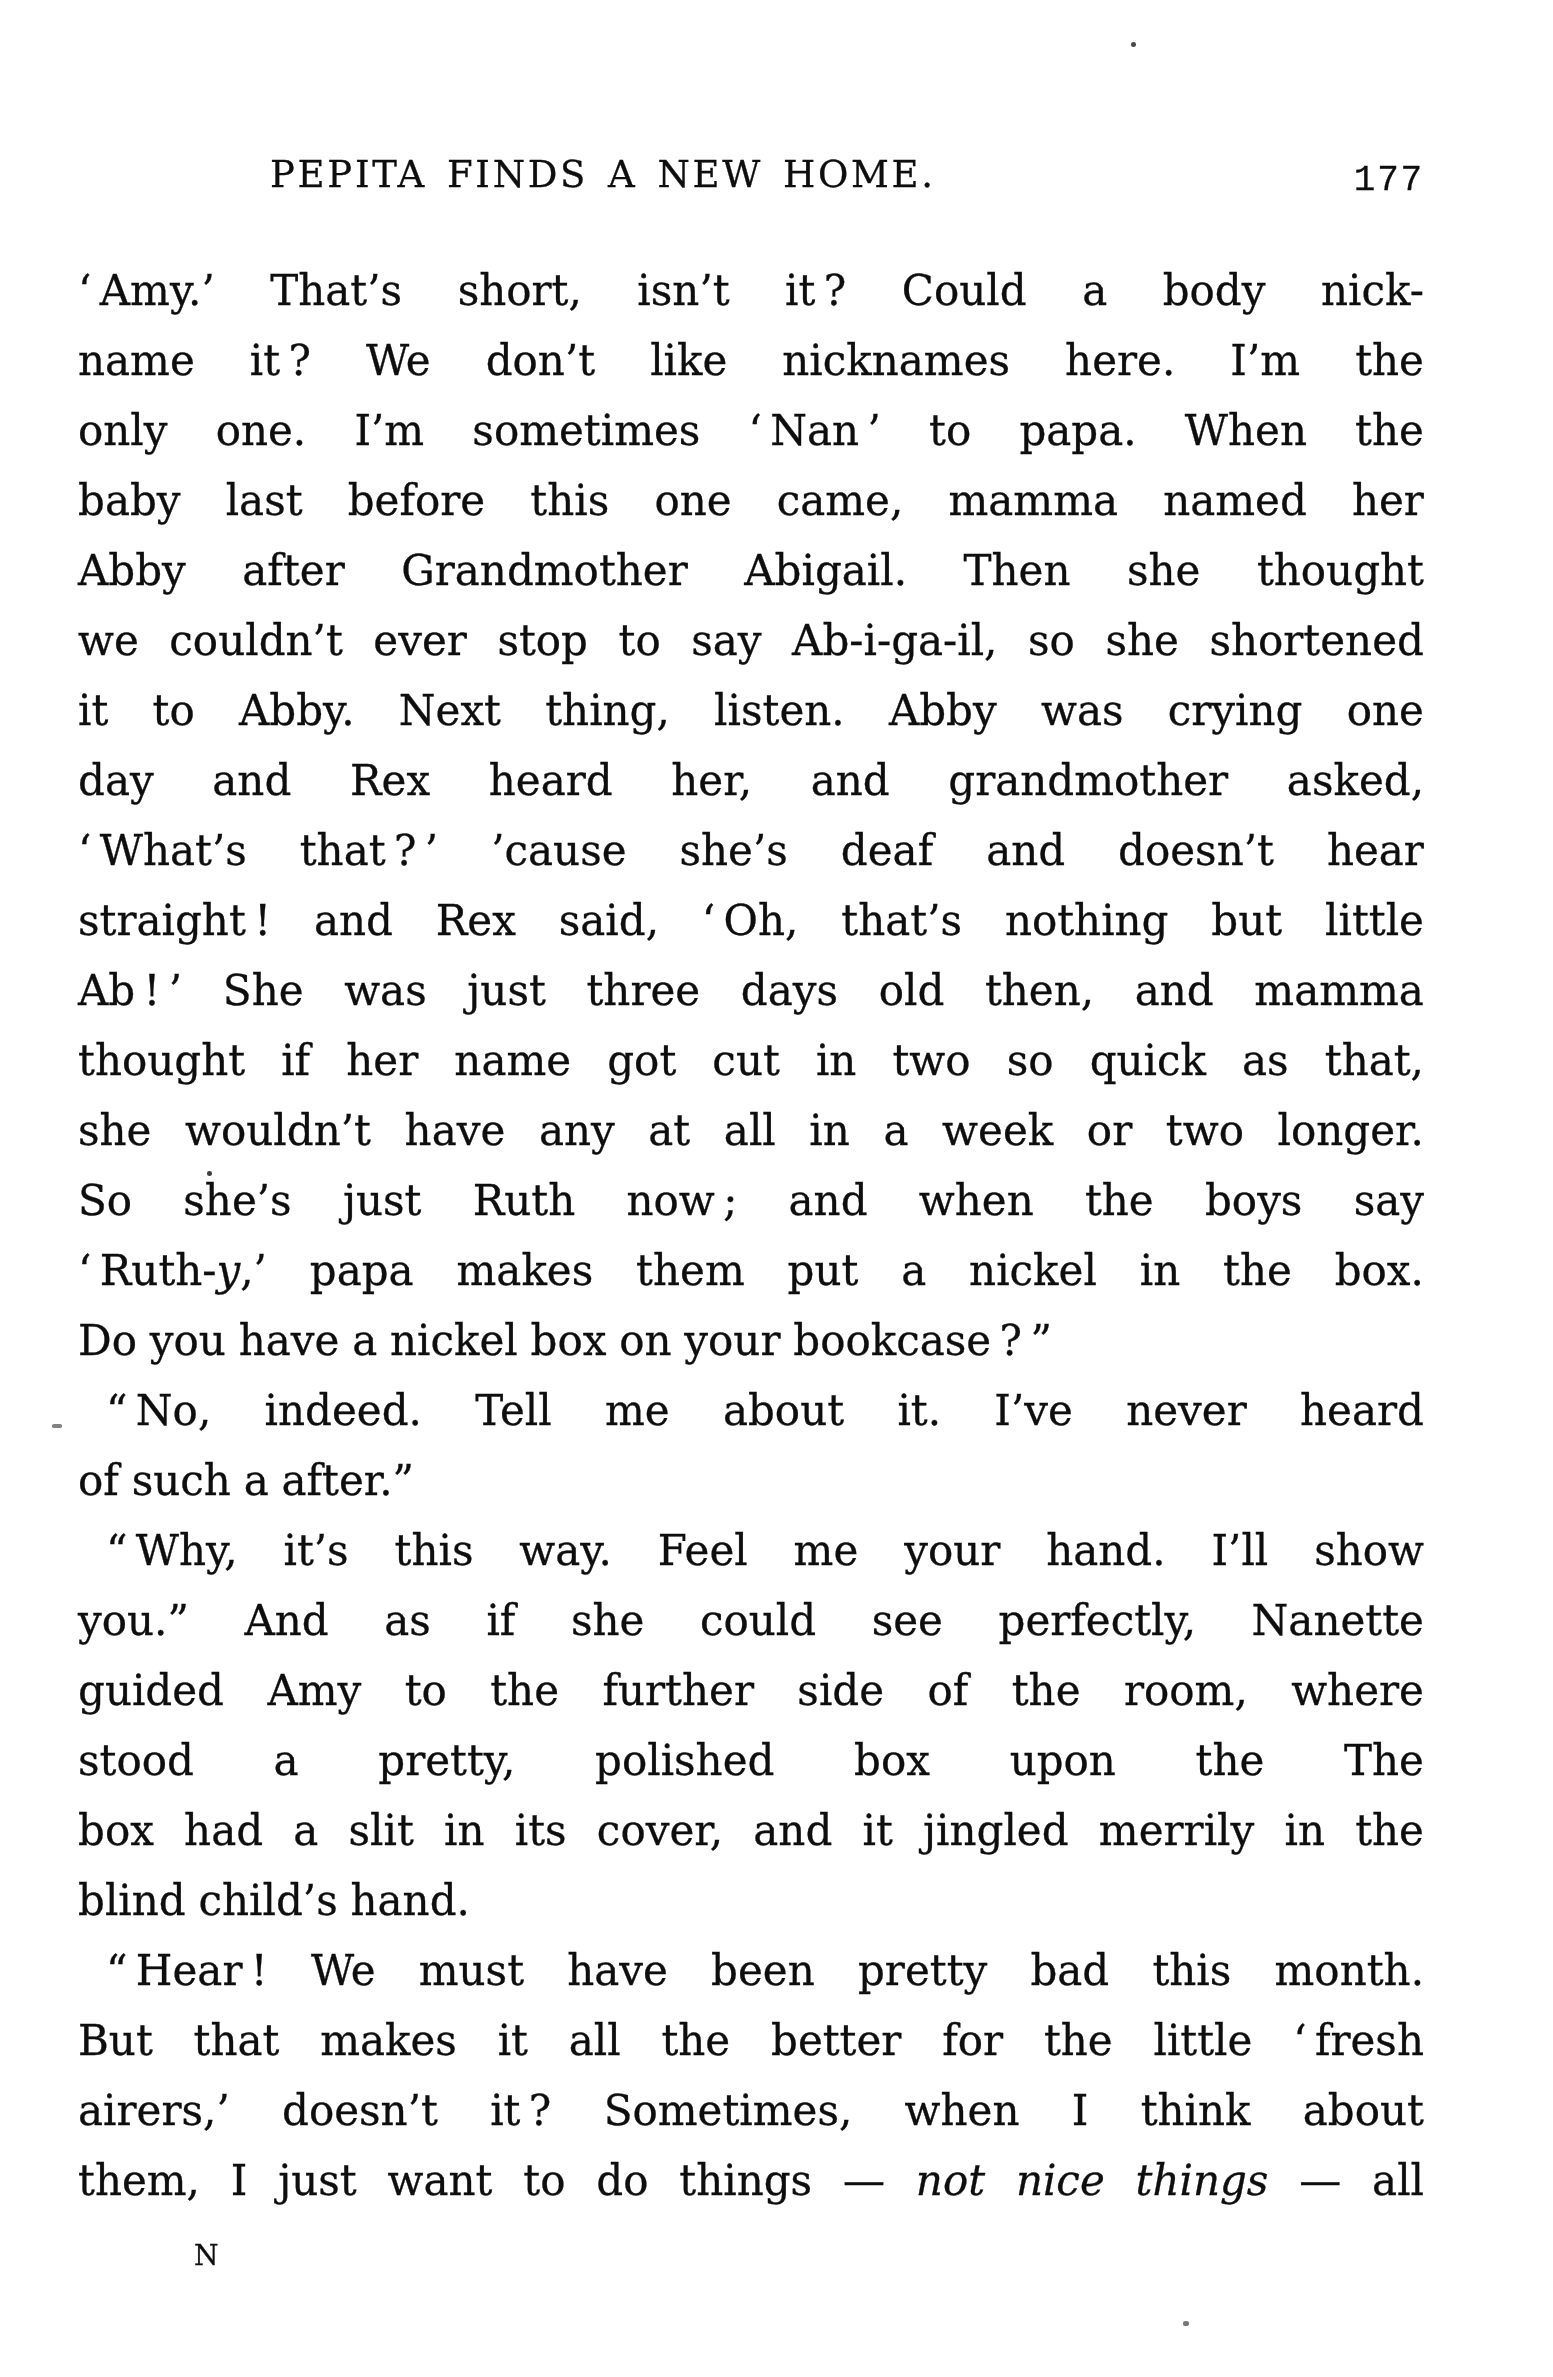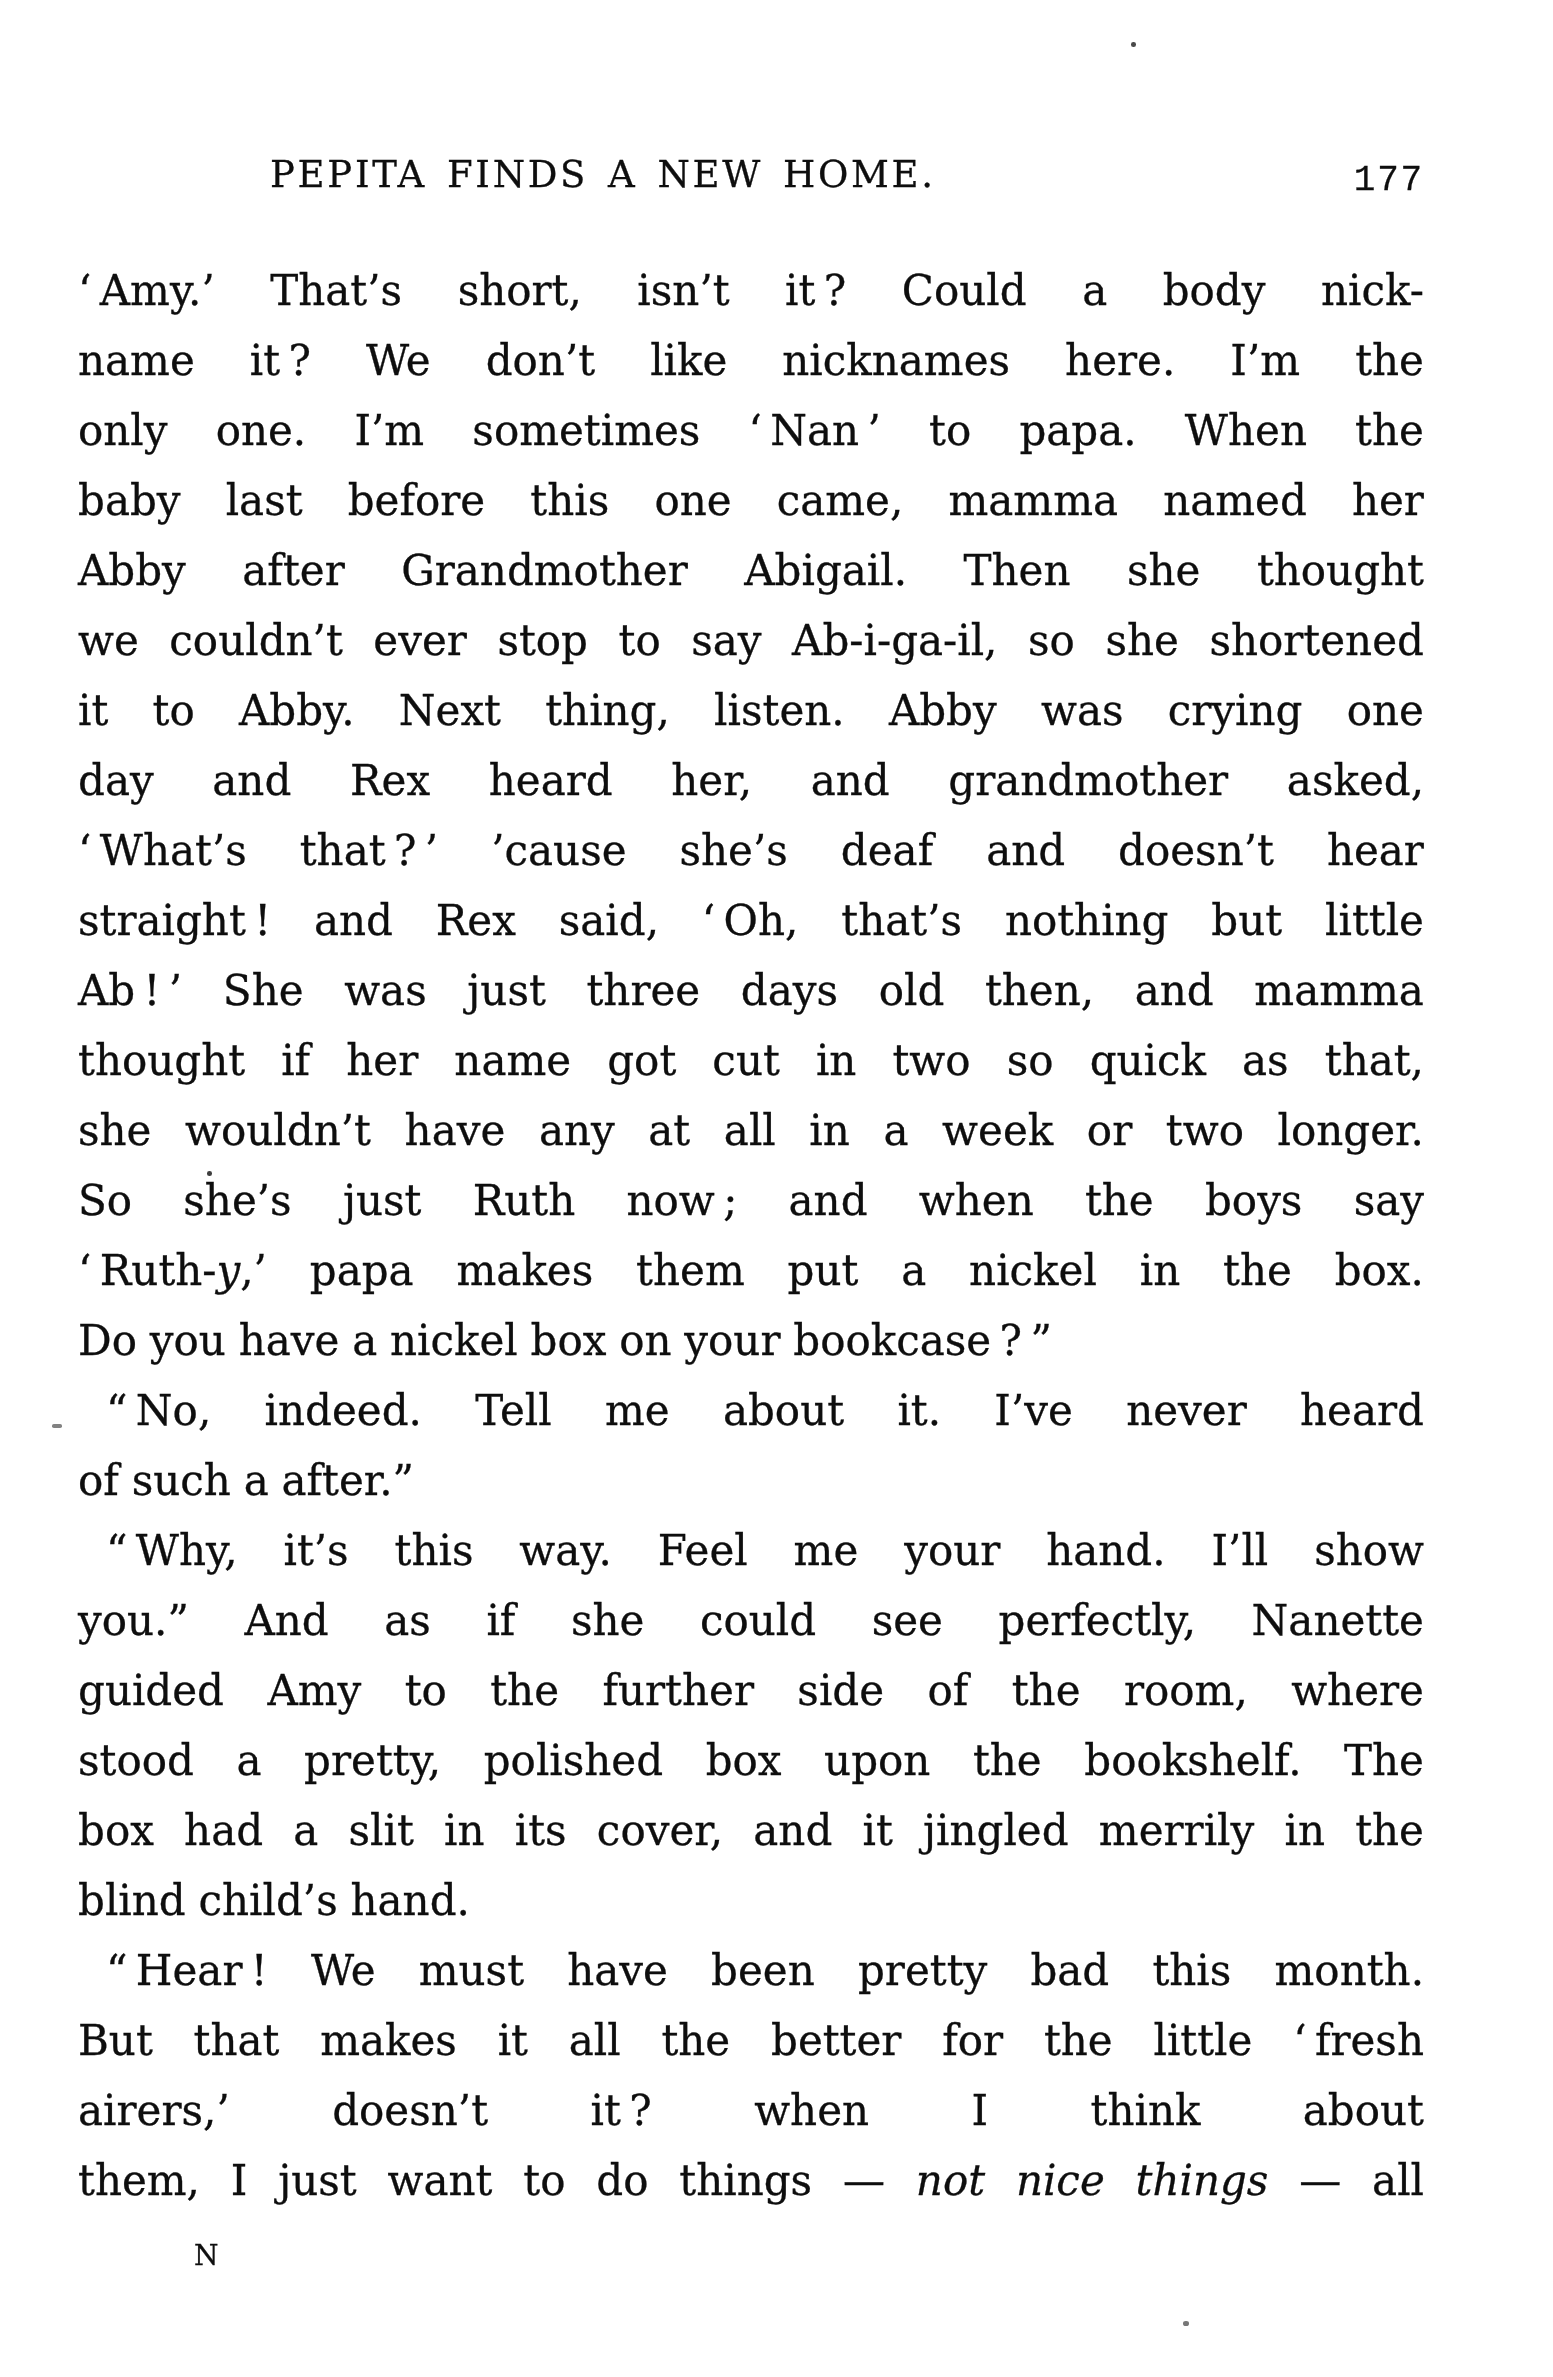--- a/index.html
+++ b/index.html
@@ -122,26 +122,26 @@
       <div class="line"><span class="w">thought</span><span class="w">if</span><span class="w">her</span><span class="w">name</span><span class="w">got</span><span class="w">cut</span><span class="w">in</span><span class="w">two</span><span class="w">so</span><span class="w">quick</span><span class="w">as</span><span class="w">that,</span></div>
       <div class="line"><span class="w">she</span><span class="w">wouldn’t</span><span class="w">have</span><span class="w">any</span><span class="w">at</span><span class="w">all</span><span class="w">in</span><span class="w">a</span><span class="w">week</span><span class="w">or</span><span class="w">two</span><span class="w">longer.</span></div>
       <div class="line"><span class="w">So</span><span class="w">she’s</span><span class="w">just</span><span class="w">Ruth</span><span class="w">now ;</span><span class="w">and</span><span class="w">when</span><span class="w">the</span><span class="w">boys</span><span class="w">say</span></div>
       <div class="line"><span class="w"><span>‘ Ruth-</span><span class="it">y</span><span>,’</span></span><span class="w">papa</span><span class="w">makes</span><span class="w">them</span><span class="w">put</span><span class="w">a</span><span class="w">nickel</span><span class="w">in</span><span class="w">the</span><span class="w">box.</span></div>
       <div class="line last"><span class="w">Do</span><span class="w">you</span><span class="w">have</span><span class="w">a</span><span class="w">nickel</span><span class="w">box</span><span class="w">on</span><span class="w">your</span><span class="w">bookcase ? ”</span></div>
       <div class="line indent"><span class="w">“ No,</span><span class="w">indeed.</span><span class="w">Tell</span><span class="w">me</span><span class="w">about</span><span class="w">it.</span><span class="w">I’ve</span><span class="w">never</span><span class="w">heard</span></div>
       <div class="line last"><span class="w">of</span><span class="w">such</span><span class="w">a</span><span class="w">after.”</span></div>
       <div class="line indent"><span class="w">“ Why,</span><span class="w">it’s</span><span class="w">this</span><span class="w">way.</span><span class="w">Feel</span><span class="w">me</span><span class="w">your</span><span class="w">hand.</span><span class="w">I’ll</span><span class="w">show</span></div>
       <div class="line"><span class="w">you.”</span><span class="w">And</span><span class="w">as</span><span class="w">if</span><span class="w">she</span><span class="w">could</span><span class="w">see</span><span class="w">perfectly,</span><span class="w">Nanette</span></div>
       <div class="line"><span class="w">guided</span><span class="w">Amy</span><span class="w">to</span><span class="w">the</span><span class="w">further</span><span class="w">side</span><span class="w">of</span><span class="w">the</span><span class="w">room,</span><span class="w">where</span></div>
-      <div class="line"><span class="w">stood</span><span class="w">a</span><span class="w">pretty,</span><span class="w">polished</span><span class="w">box</span><span class="w">upon</span><span class="w">the</span><span class="w">bookshelf.</span><span class="w">The</span></div>
+      <div class="line"><span class="w">stood</span><span class="w">a</span><span class="w">pretty,</span><span class="w">polished</span><span class="w">box</span><span class="w">upon</span><span class="w">the</span><span class="w">The</span></div>
       <div class="line"><span class="w">box</span><span class="w">had</span><span class="w">a</span><span class="w">slit</span><span class="w">in</span><span class="w">its</span><span class="w">cover,</span><span class="w">and</span><span class="w">it</span><span class="w">jingled</span><span class="w">merrily</span><span class="w">in</span><span class="w">the</span></div>
       <div class="line last"><span class="w">blind</span><span class="w">child’s</span><span class="w">hand.</span></div>
       <div class="line indent"><span class="w">“ Hear !</span><span class="w">We</span><span class="w">must</span><span class="w">have</span><span class="w">been</span><span class="w">pretty</span><span class="w">bad</span><span class="w">this</span><span class="w">month.</span></div>
       <div class="line"><span class="w">But</span><span class="w">that</span><span class="w">makes</span><span class="w">it</span><span class="w">all</span><span class="w">the</span><span class="w">better</span><span class="w">for</span><span class="w">the</span><span class="w">little</span><span class="w">‘ fresh</span></div>
-      <div class="line"><span class="w">airers,’</span><span class="w">doesn’t</span><span class="w">it ?</span><span class="w">when</span><span class="w">I</span><span class="w">think</span><span class="w">about</span></div>
+      <div class="line"><span class="w">airers,’</span><span class="w">doesn’t</span><span class="w">it ?</span><span class="w">Sometimes,</span><span class="w">when</span><span class="w">I</span><span class="w">think</span><span class="w">about</span></div>
       <div class="line"><span class="w">them,</span><span class="w">I</span><span class="w">just</span><span class="w">want</span><span class="w">to</span><span class="w">do</span><span class="w">things</span><span class="w">—</span><span class="w"><span class="it">not</span></span><span class="w"><span class="it">nice</span></span><span class="w"><span class="it">things</span></span><span class="w">—</span><span class="w">all</span></div>
     </div>
 
   <div class="signature-mark">N</div>
 
   <div class="speck speck-1"></div>
   <div class="speck speck-2"></div>
   <div class="speck speck-3"></div>
   <div class="speck speck-4"></div>
 

